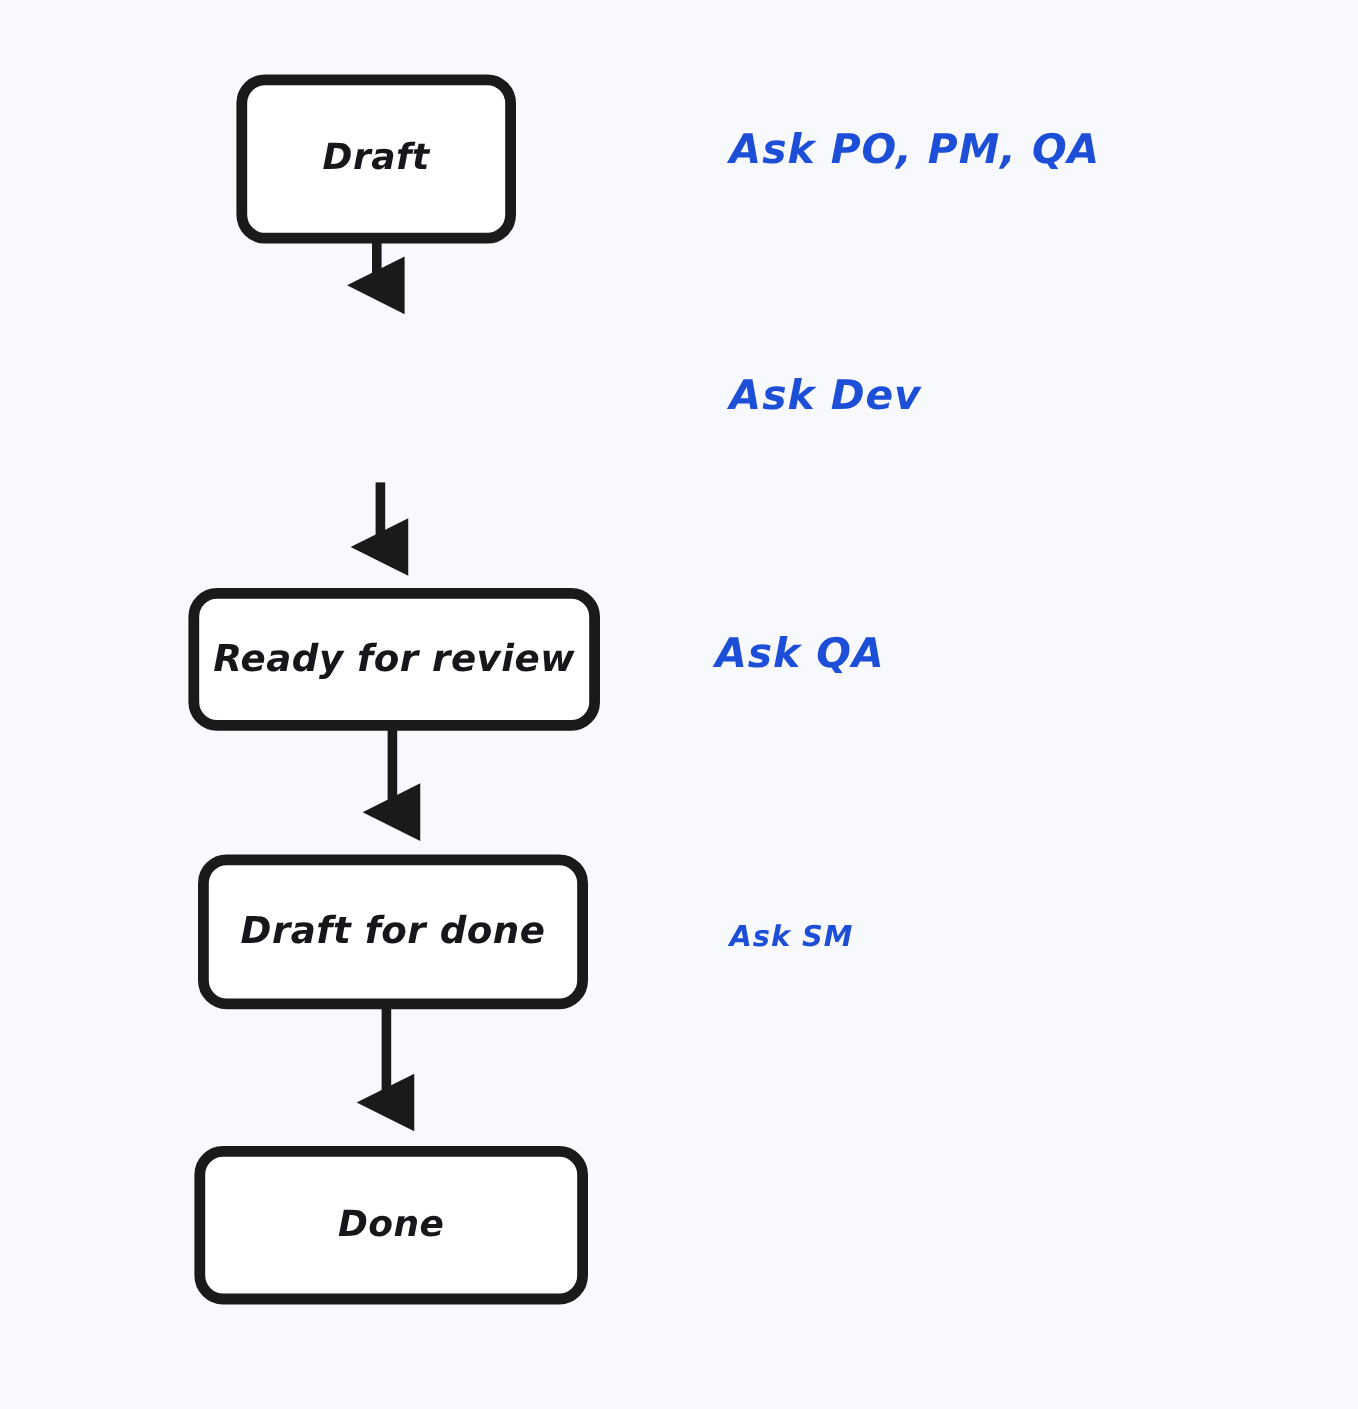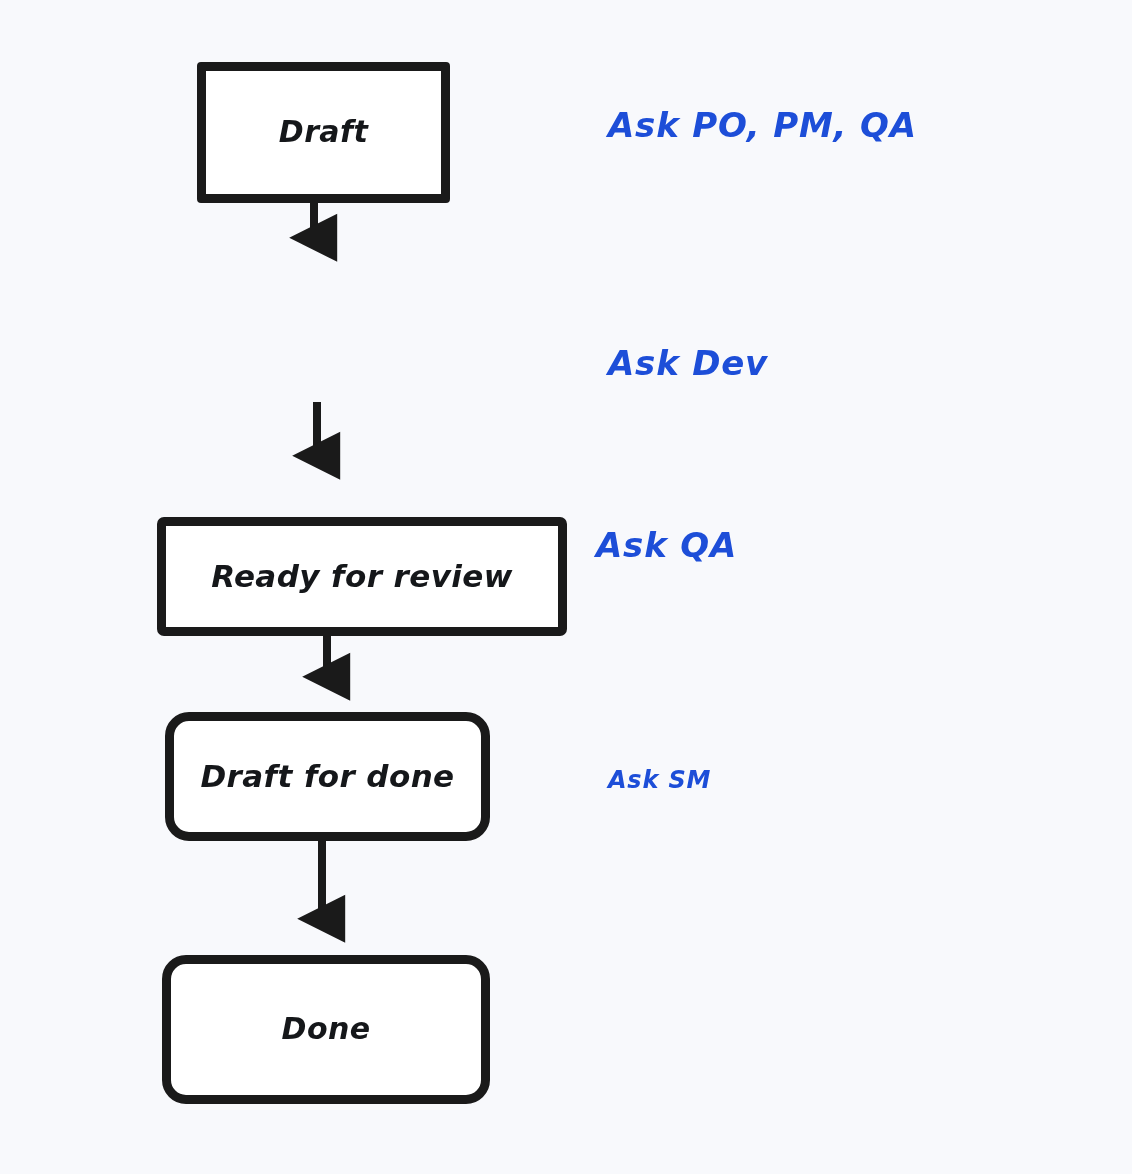--- a/index.html
+++ b/index.html
@@ -52,35 +52,35 @@
     position: absolute;
     font-family: "DejaVu Sans", sans-serif;
     font-weight: 700;
     font-style: italic;
     color: #1d4ed8;
     letter-spacing: 0.8px;
     white-space: nowrap;
     line-height: 1;
   }
   
-  #node-draft        { left: 197px; top: 62px;  width: 253px; height: 141px; border-radius: 4px; }
+  #node-draft        { left: 197px; top: 62px;  width: 233px; height: 141px; border-radius: 24px; }
   #node-approved     { left: 80px;  top: 266px; width: 472px; height: 139px; border-radius: 20px; }
-  #node-ready-review { left: 157px; top: 517px; width: 410px; height: 119px; border-radius: 7px; }
+  #node-ready-review { left: 157px; top: 490px; width: 343px; height: 119px; border-radius: 24px; }
   #node-ready-done   { left: 165px; top: 712px; width: 325px; height: 129px; border-radius: 24px; }
-  #node-done         { left: 162px; top: 955px; width: 328px; height: 149px; border-radius: 24px; }
+  #node-done         { left: 162px; top: 955px; width: 328px; height: 132px; border-radius: 24px; }
 
   #node-draft        .node-label { font-size: 30px; }
   #node-approved     .node-label { font-size: 30px; }
   #node-ready-review .node-label { font-size: 31px; }
   #node-ready-done   .node-label { font-size: 31px; }
   #node-done         .node-label { font-size: 30px; }
 
   
   #label-ask-po  { left: 608px; top: 108px; font-size: 34px; }
-  #label-ask-dev { left: 608px; top: 313px; font-size: 34px; margin-top: 33px; }
+  #label-ask-dev { left: 608px; top: 313px; font-size: 34px; }
   #label-ask-qa  { left: 596px; top: 528px; font-size: 34px; }
   #label-ask-sm  { left: 608px; top: 768px; font-size: 24px; }
 </style>
 </head>
 <body>
 
 <div id="canvas-root">
 
   <svg id="diagram-svg" viewBox="0 0 1132 1174" xmlns="http://www.w3.org/2000/svg" aria-hidden="true">
     <defs>

